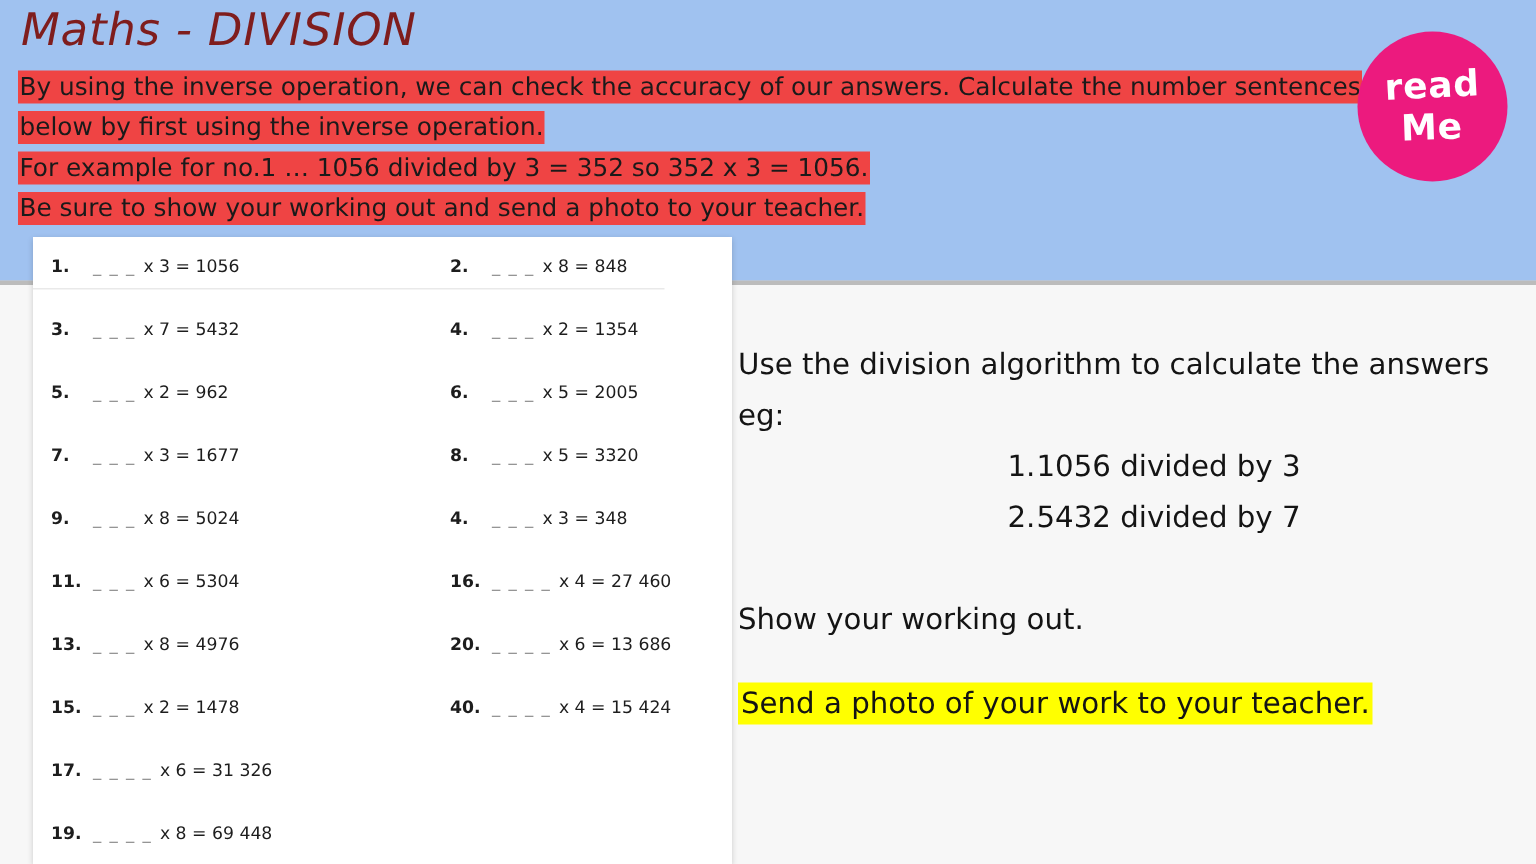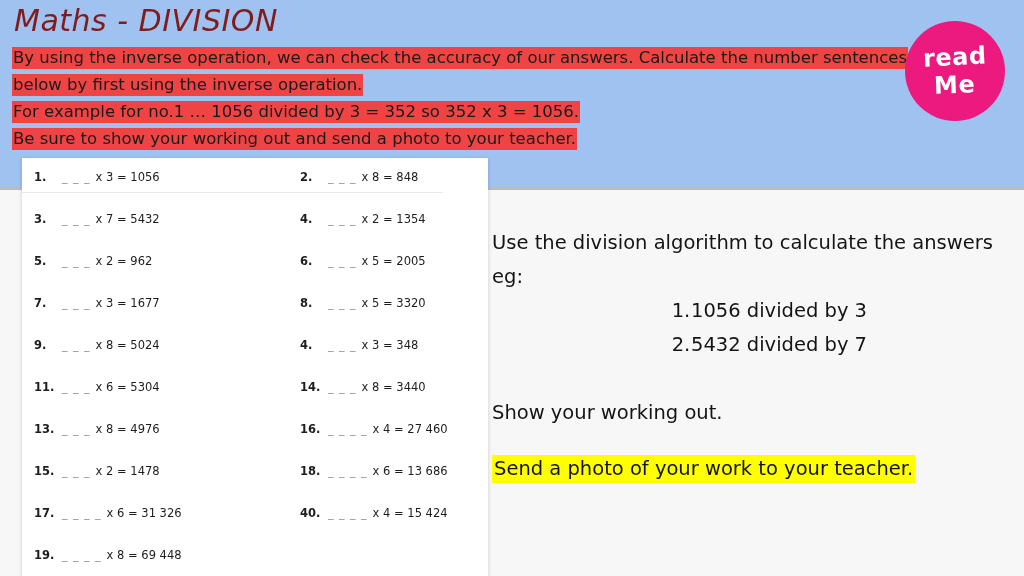--- a/index.html
+++ b/index.html
@@ -245,23 +245,22 @@
         <div class="ws-row"><span class="ws-num">15.</span><span class="ws-blank">_ _ _</span> <span class="ws-expr">x 2 = 1478</span></div>
         <div class="ws-row"><span class="ws-num">17.</span><span class="ws-blank">_ _ _ _</span> <span class="ws-expr">x 6 = 31 326</span></div>
         <div class="ws-row"><span class="ws-num">19.</span><span class="ws-blank">_ _ _ _</span> <span class="ws-expr">x 8 = 69 448</span></div>
       </div>
     <div class="ws-col" id="ws-col-right">
         <div class="ws-row"><span class="ws-num">2.</span><span class="ws-blank">_ _ _</span> <span class="ws-expr">x 8 = 848</span></div>
         <div class="ws-row"><span class="ws-num">4.</span><span class="ws-blank">_ _ _</span> <span class="ws-expr">x 2 = 1354</span></div>
         <div class="ws-row"><span class="ws-num">6.</span><span class="ws-blank">_ _ _</span> <span class="ws-expr">x 5 = 2005</span></div>
         <div class="ws-row"><span class="ws-num">8.</span><span class="ws-blank">_ _ _</span> <span class="ws-expr">x 5 = 3320</span></div>
         <div class="ws-row"><span class="ws-num">4.</span><span class="ws-blank">_ _ _</span> <span class="ws-expr">x 3 = 348</span></div>
-        <div class="ws-row"><span class="ws-num">14.</span><span class="ws-blank">_ _ _</span> <span class="ws-expr">x 8 = 3440</span></div>
         <div class="ws-row"><span class="ws-num">16.</span><span class="ws-blank">_ _ _ _</span> <span class="ws-expr">x 4 = 27 460</span></div>
-        <div class="ws-row"><span class="ws-num">18.</span><span class="ws-blank">_ _ _ _</span> <span class="ws-expr">x 6 = 13 686</span></div>
+        <div class="ws-row"><span class="ws-num">20.</span><span class="ws-blank">_ _ _ _</span> <span class="ws-expr">x 6 = 13 686</span></div>
         <div class="ws-row"><span class="ws-num">40.</span><span class="ws-blank">_ _ _ _</span> <span class="ws-expr">x 4 = 15 424</span></div>
       </div>
   </div>
 </div>
 
 <div id="instructions-panel">
   <p class="instr-line">Use the division algorithm to calculate the answers</p>
   <p class="instr-line">eg:</p>
   <ol id="instr-eg-list">
     <li>

